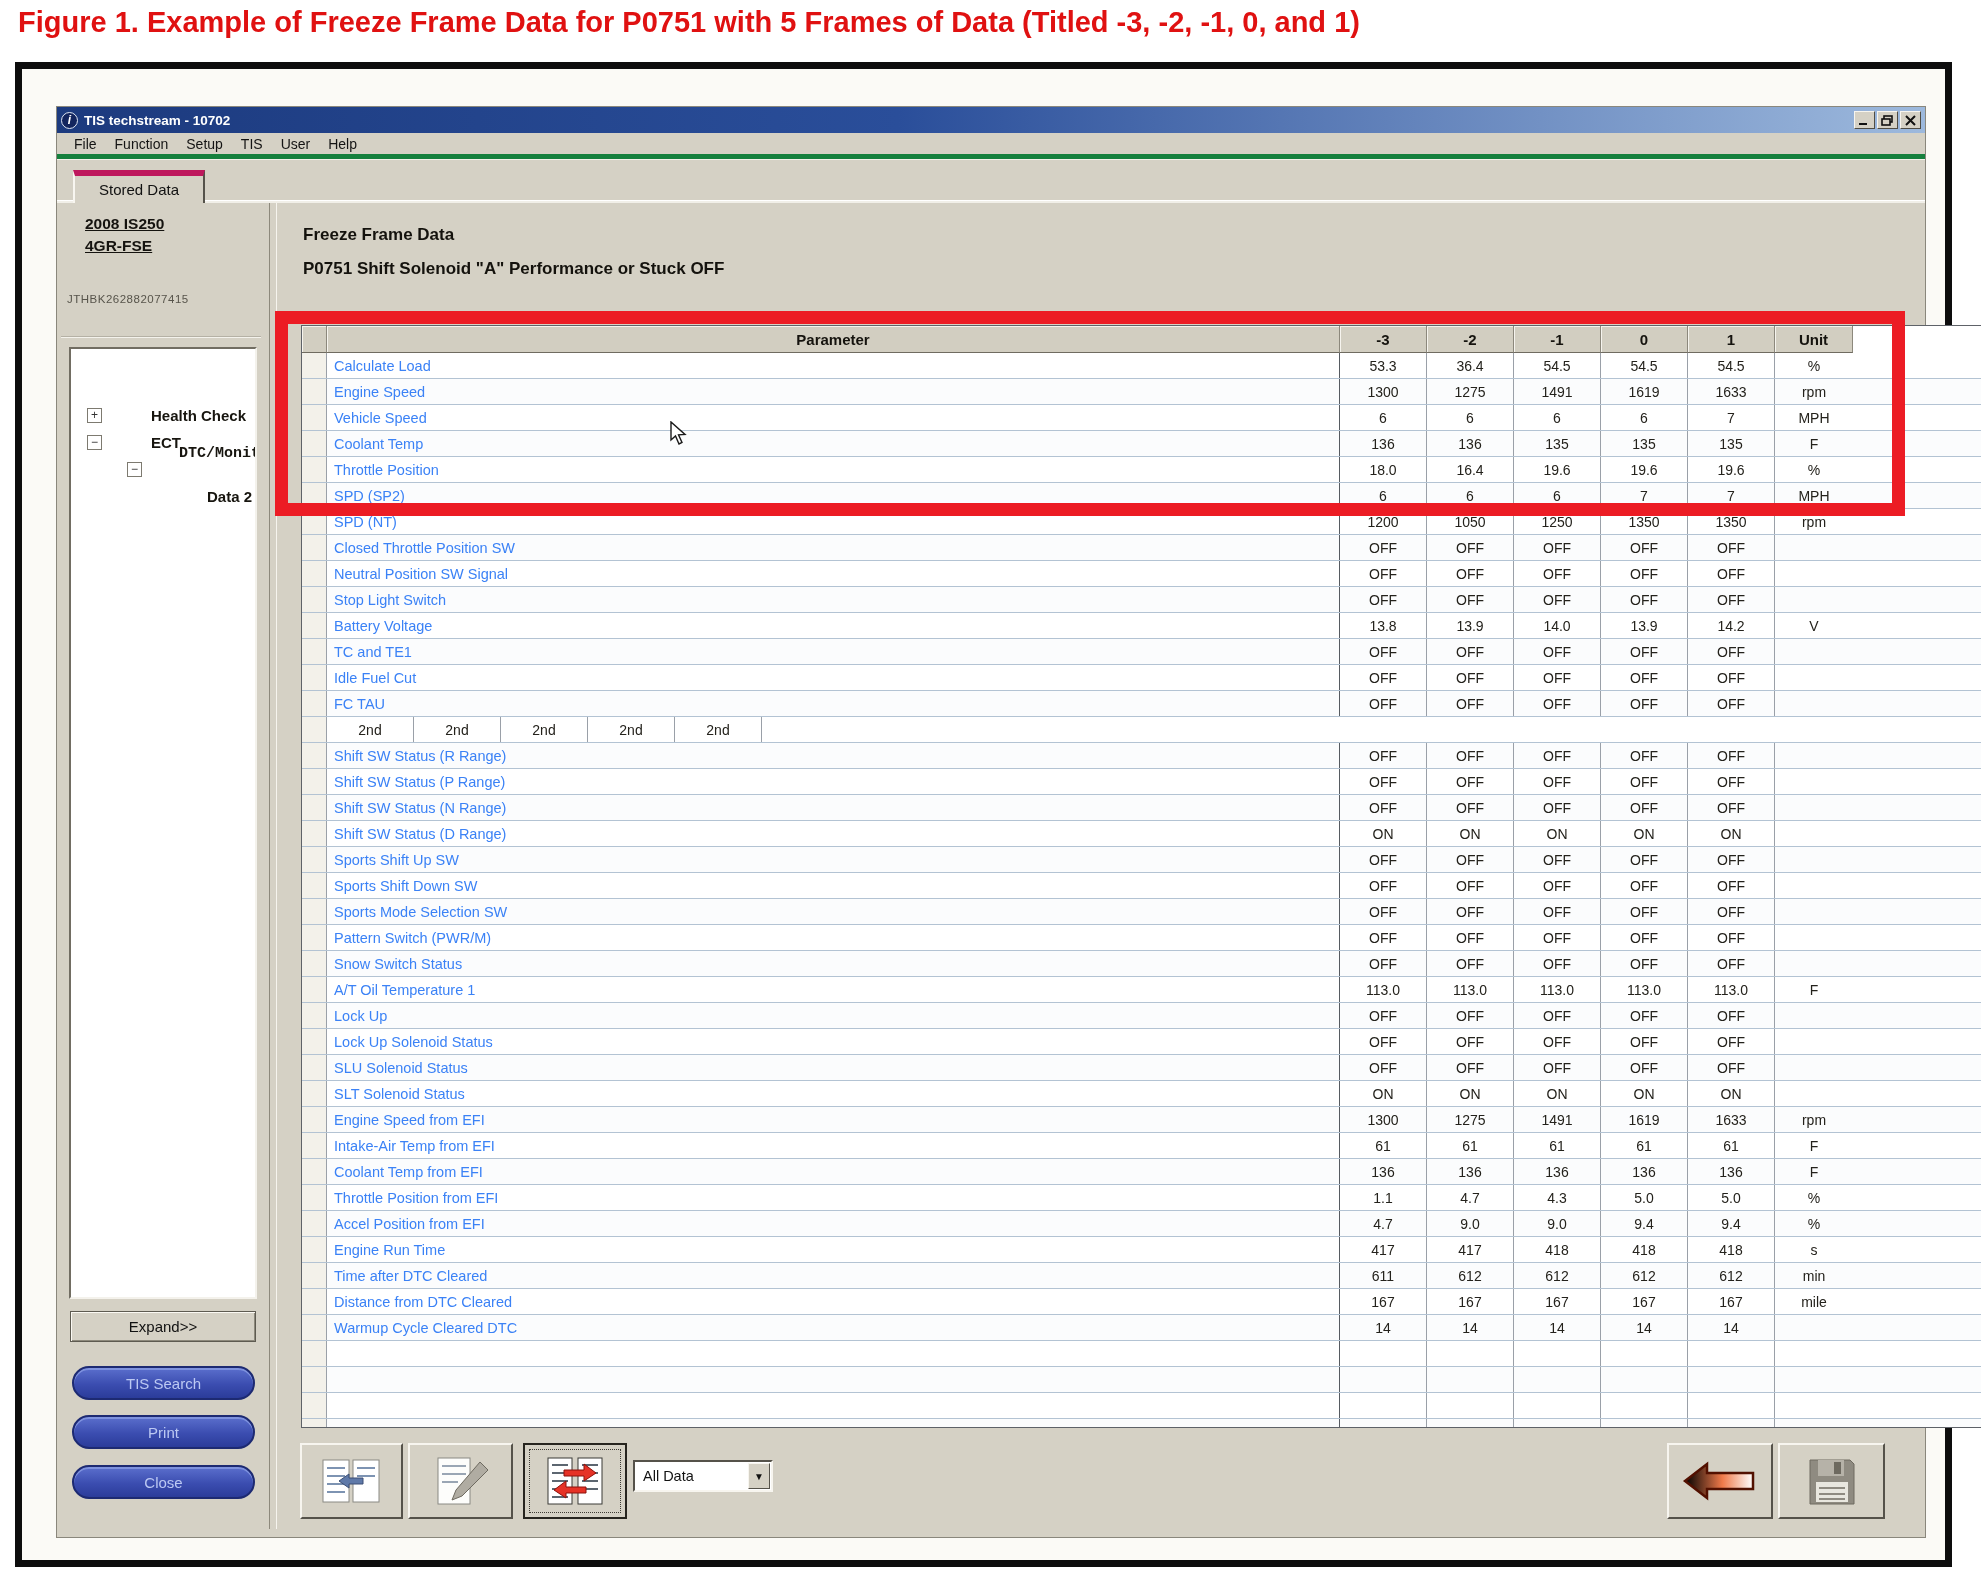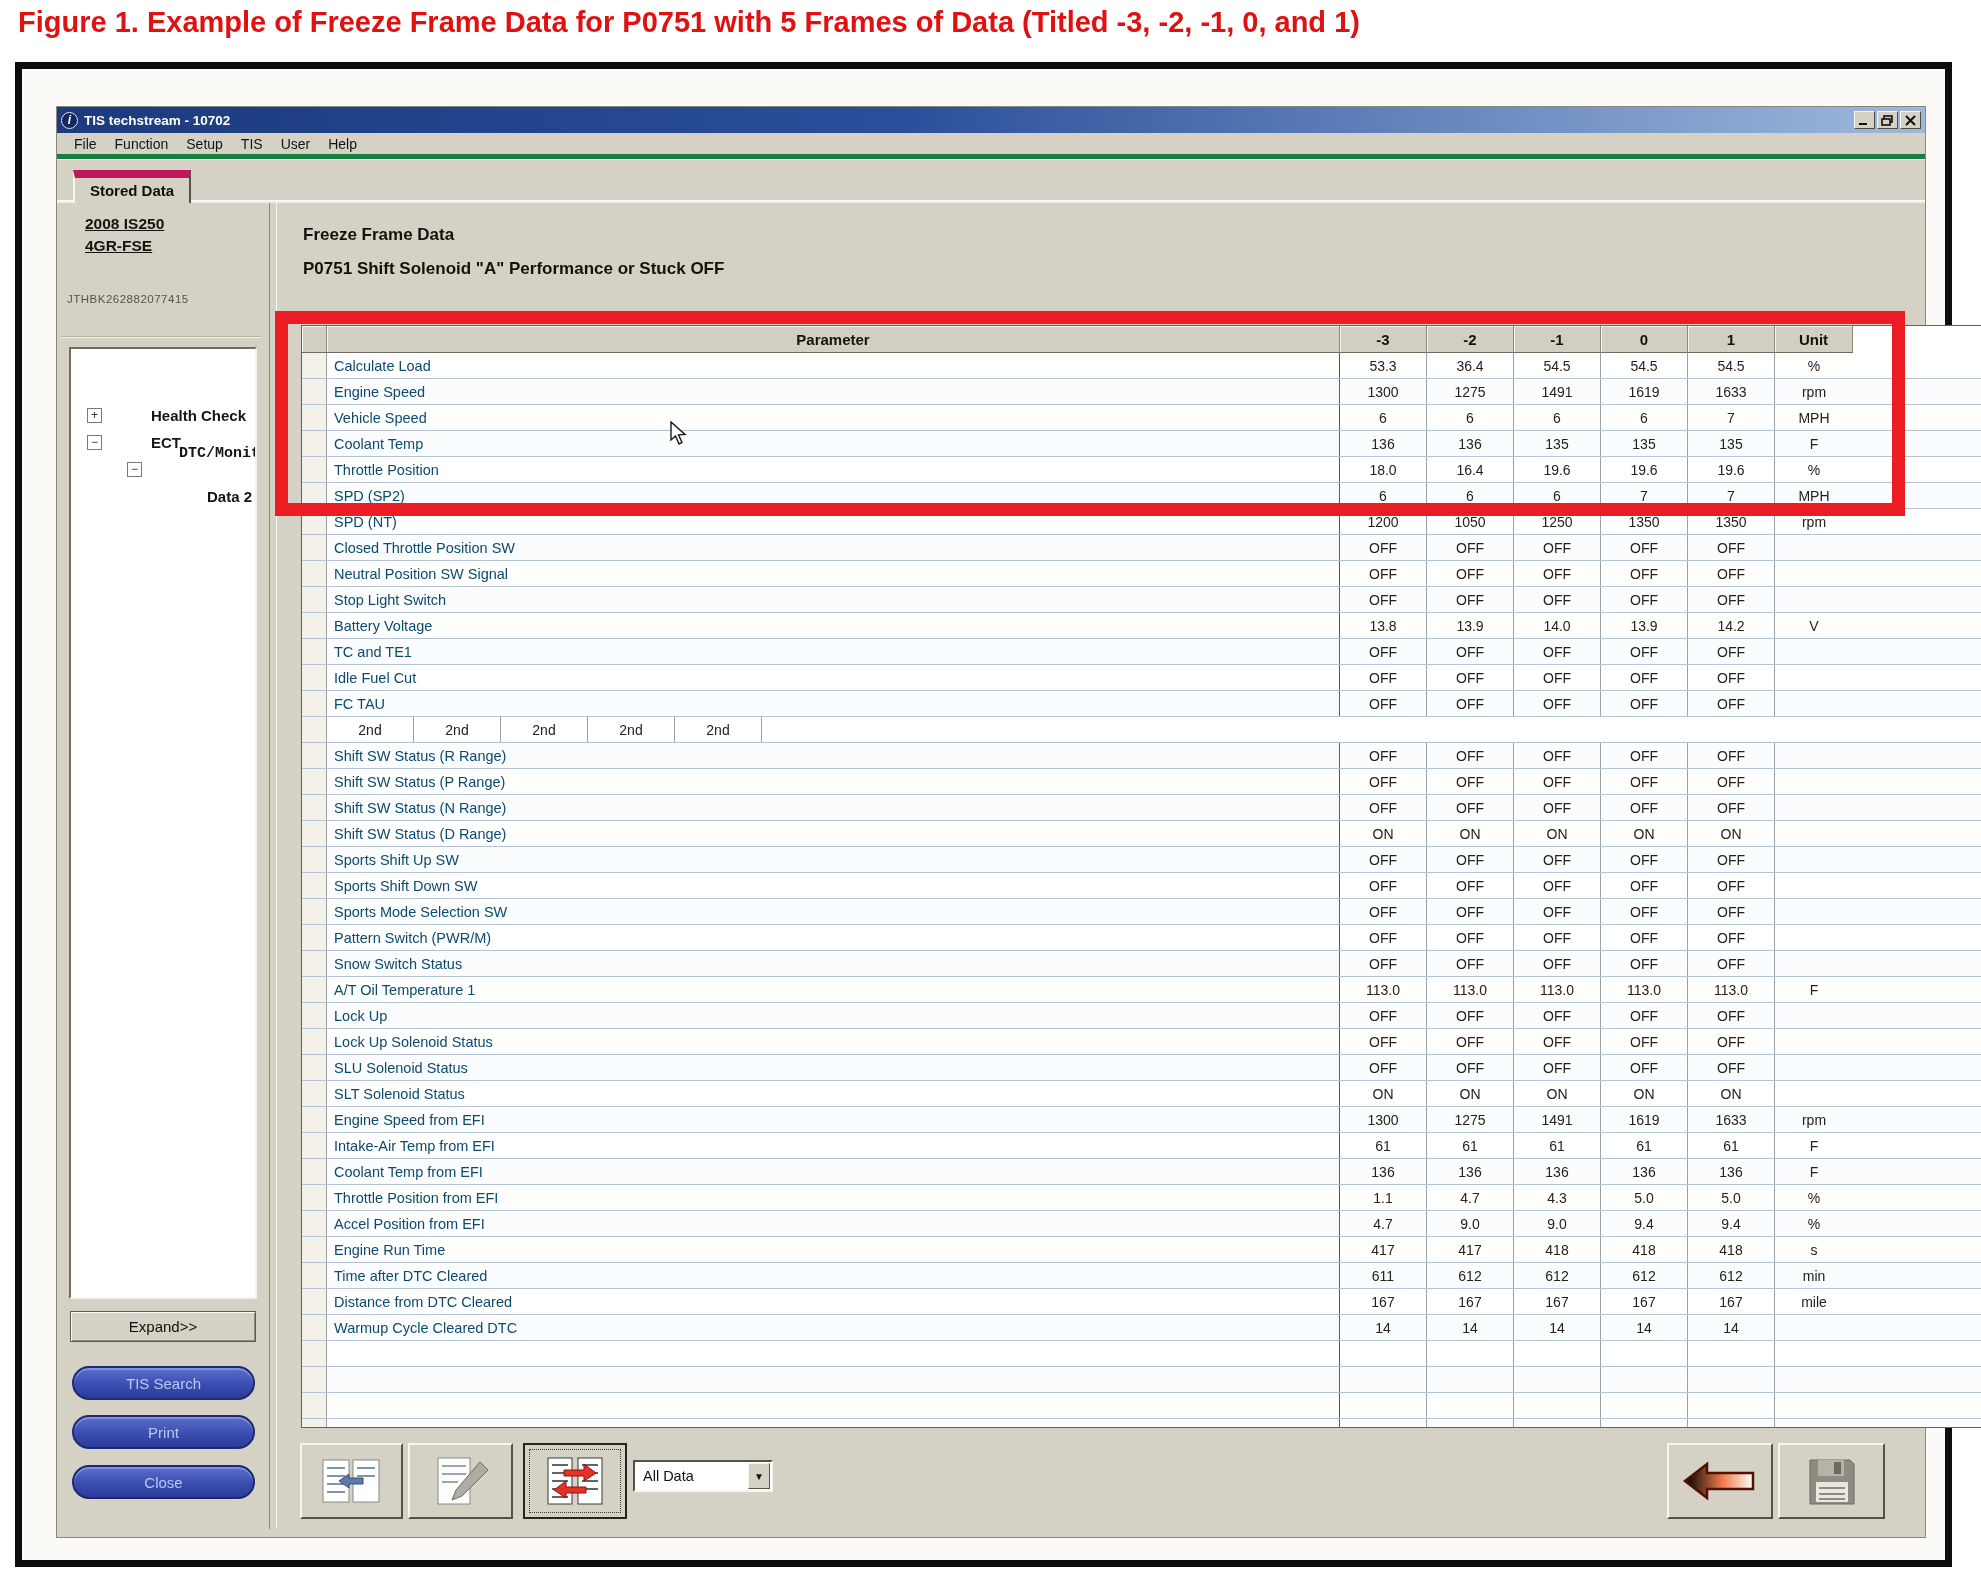--- a/index.html
+++ b/index.html
@@ -25,23 +25,23 @@
     margin-left:2px;display:flex;align-items:flex-end;justify-content:center;}
   .winbtn svg{display:block;margin:auto;}
 
   
   .menubar{position:absolute;left:0;top:26px;width:100%;height:26px;display:flex;align-items:center;padding-left:8px;
     border-bottom:5px solid #15803d;box-shadow:0 1px 0 #f3f1ea;}
   .menu-item{font-size:14px;color:#141414;padding:2px 9px;}
 
   
   .tabrow{position:absolute;left:0;top:52px;width:100%;height:44px;}
-  .tab{position:absolute;left:16px;top:11px;width:118px;height:33px;background:var(--chrome);
-    border-top:8px solid #be185d;border-left:2px solid #f8f6f0;border-right:2px solid #55524a;
-    font-size:15px;font-weight:bold;color:#111;display:flex;align-items:center;justify-content:center;z-index:2;}
+  .tab{position:absolute;left:16px;top:11px;width:132px;height:33px;background:var(--chrome);
+    border-top:6px solid #be185d;border-left:2px solid #f8f6f0;border-right:2px solid #55524a;
+    font-size:15px;font-weight:normal;color:#111;display:flex;align-items:center;justify-content:center;z-index:2;}
   .tabrow::after{content:"";position:absolute;left:0;bottom:0;width:100%;height:2px;background:#f1efe8;border-top:1px solid #fff;}
 
   .contentarea{position:absolute;left:0;top:96px;width:100%;height:1326px;}
 
   
   .sidebar{position:absolute;left:0;top:0;width:212px;height:100%;}
   .veh{position:absolute;left:28px;font-size:15.5px;font-weight:bold;color:#15130f;text-decoration:underline;}
   .vin{position:absolute;left:10px;top:90px;font-size:11.5px;letter-spacing:.5px;color:#57544b;}
   .side-sep{position:absolute;left:4px;top:133px;width:200px;height:2px;background:#b5b1a5;border-bottom:1px solid #f4f2ec;}
   .treebox{position:absolute;left:12px;top:144px;width:188px;height:952px;background:#fff;
@@ -69,21 +69,21 @@
     border:1px solid #5e6268;overflow:hidden;}
   .t-head{display:flex;height:27px;}
   .h-cell{background:#d2cec1;border-right:1px solid #8c887c;border-bottom:1px solid #6f6b60;
     box-shadow:inset 1px 1px 0 #f6f4ee;font-size:15px;font-weight:bold;color:#15130e;
     display:flex;align-items:center;justify-content:center;overflow:hidden;}
   .t-body{height:1076px;overflow:hidden;}
   .t-row{display:flex;height:26px;border-bottom:1px solid #b3c3d3;background:#fff;}
   .t-row:nth-child(even){background:#fbfcfd;}
   .cell{display:flex;align-items:center;overflow:hidden;}
   .c-sel{width:25px;border-right:1px solid #9aa0a8;background:#f3f1ea;}
-  .c-param{width:1013px;border-right:1px solid #565b61;padding-left:7px;font-size:14.5px;color:#0c4a6e;}
+  .c-param{width:1013px;border-right:1px solid #565b61;padding-left:7px;font-size:14.5px;color:#3b82f6;}
   .c-val{width:87px;border-right:1px solid #9aa0a8;justify-content:center;font-size:14px;color:#24221c;}
   .c-unit{width:78px;justify-content:center;font-size:14px;color:#24221c;}
   .h-sel{width:25px;}.h-param{width:1013px;}.h-val{width:87px;}.h-unit{width:78px;}
 
   .vscroll{position:absolute;right:0;top:0;width:26px;height:100%;background:#cdc9bd;border-left:1px solid #6f7378;}
   .sbtn{position:absolute;left:1px;width:24px;height:24px;background:var(--chrome);
     border:1px solid;border-color:#f7f5ef #55524a #55524a #f7f5ef;display:flex;align-items:center;justify-content:center;
     font-size:10px;color:#1a1a1a;}
   .sb-up{top:1px;} .sb-down{bottom:1px;}
   .sb-thumb{position:absolute;left:1px;bottom:27px;width:24px;height:17px;background:var(--chrome);

